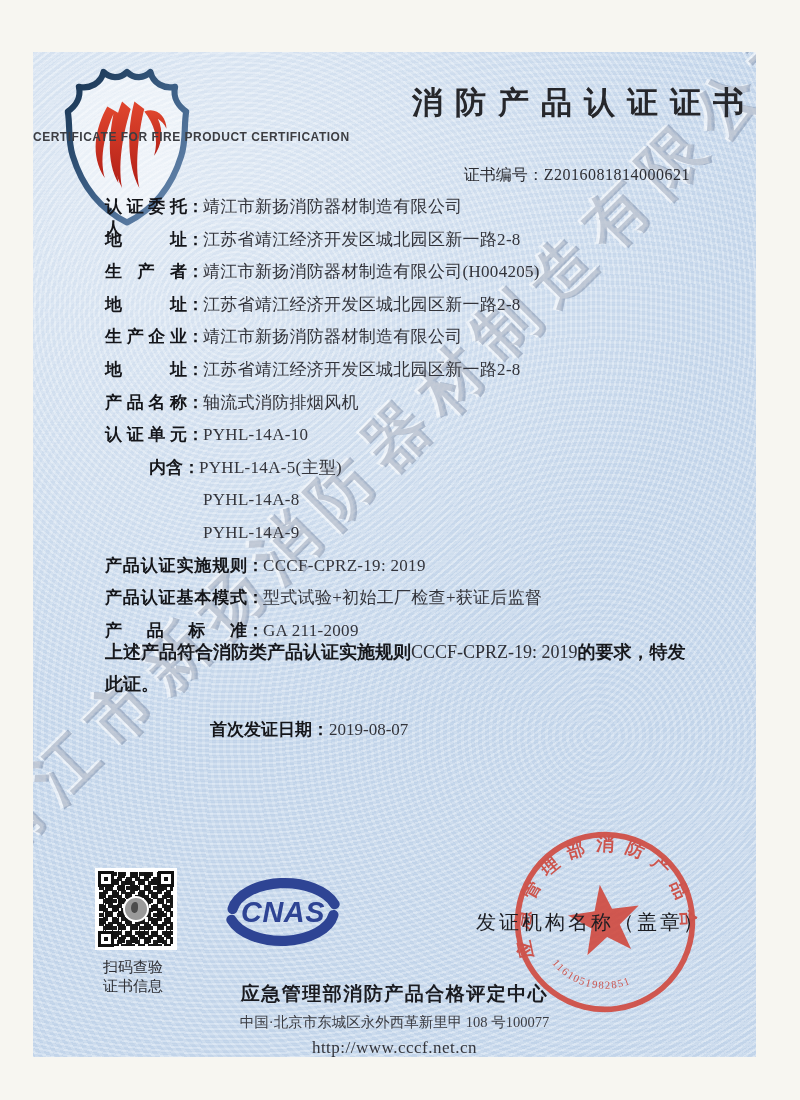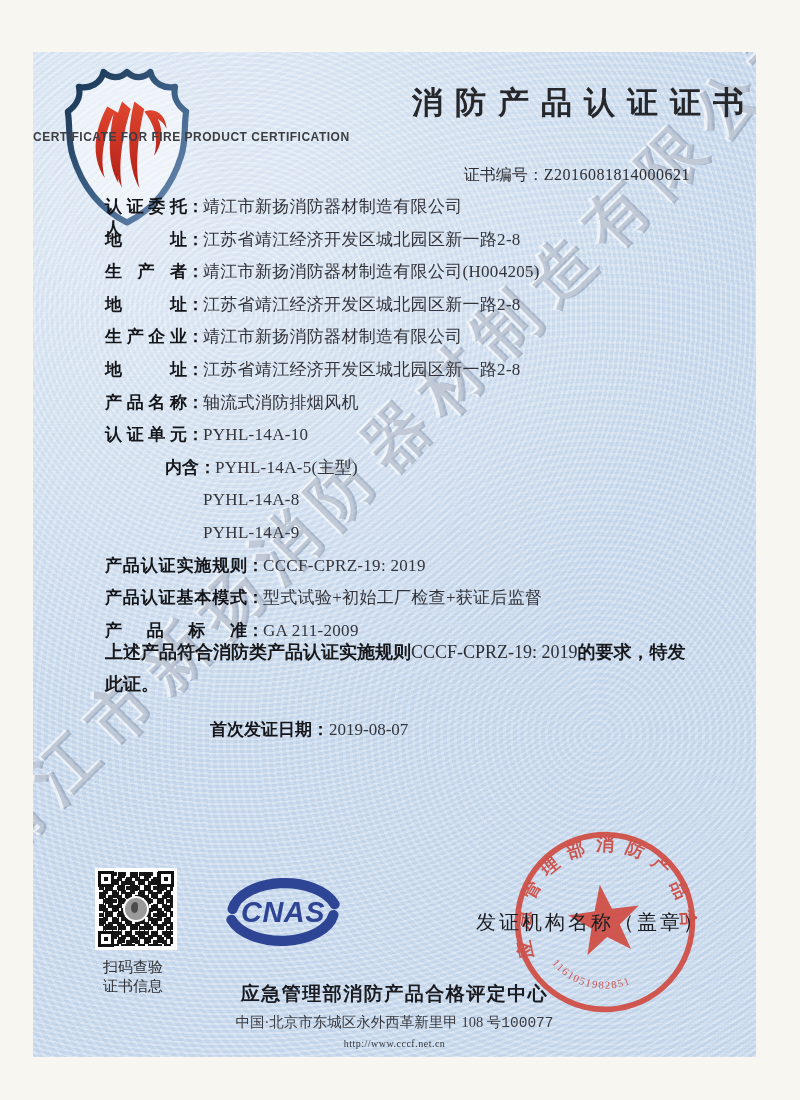--- a/index.html
+++ b/index.html
@@ -44,21 +44,21 @@
   .certno{
     position:absolute;right:66px;top:113px;font-size:16px;color:#2c2d33;
   }
   .certno .num{font-family:"Liberation Serif","DejaVu Serif",serif;letter-spacing:.5px;text-align:right;}
   
   .fields{position:absolute;left:72px;top:144px;width:600px;}
   .frow{display:flex;align-items:flex-start;height:32.6px;font-size:17px;line-height:22px;}
   .lbl{font-weight:bold;color:#141519;flex:none;display:flex;}
   .just{display:inline-block;width:82px;text-align:justify;text-align-last:justify;}
   .frow.wide .just{width:142px;}
-  .frow.inner .lbl{margin-left:60px;}
+  .frow.inner .lbl{margin-left:44px;}
   .frow.inner .just{width:auto;text-align:left;text-align-last:auto;}
   .colon{display:inline-block;width:16px;font-weight:bold;}
   .frow.inner .colon{width:16px;}
   .lbl-spacer{display:inline-block;flex:none;width:98px;}
   .val{color:#33343b;font-family:"Liberation Serif","DejaVu Serif",serif;letter-spacing:.3px;}
   
   .statement{
     position:absolute;left:72px;top:584px;width:640px;
     font-size:18px;font-weight:bold;color:#17181c;line-height:32px;
   }
@@ -89,23 +89,23 @@
   .cnas{position:absolute;left:190px;top:815px;width:120px;height:90px;}
   .cnas-text{position:absolute;left:330px;top:820px;font-size:15px;color:#2f3340;line-height:18px;}
   .cnas-text .en{letter-spacing:.4px;}
   .issuer{position:absolute;left:443px;top:857px;font-size:20px;color:#1c1d22;letter-spacing:3px;z-index:3;white-space:nowrap;}
   .stamp{position:absolute;left:478px;top:776px;width:188px;height:188px;z-index:2;
     transform:rotate(-8deg);opacity:.88;}
   .org{position:absolute;left:0;top:929px;width:100%;text-align:center;
     font-size:19px;font-weight:bold;letter-spacing:1.5px;color:#1a1b20;z-index:1;}
   .addr{position:absolute;left:0;top:961px;width:100%;text-align:center;
     font-size:14.5px;color:#3a3b41;font-family:"Liberation Serif","DejaVu Serif",serif;}
-  .addr .pc{font-family:Liberation Mono, monospace;}
+  .addr .pc{}
   .url{position:absolute;left:0;top:986px;width:100%;text-align:center;
-    font-size:10px;color:#33343a;font-family:"Liberation Serif","DejaVu Serif",serif;letter-spacing:.5px;}
+    font-size:17px;color:#33343a;font-family:"Liberation Serif","DejaVu Serif",serif;letter-spacing:.5px;}
 </style>
 </head>
 <body>
 
 <div class="page">
   <div class="cert">
 
     <div class="watermark">靖江市新扬消防器材制造有限公司</div>
 
     <div class="logo">

